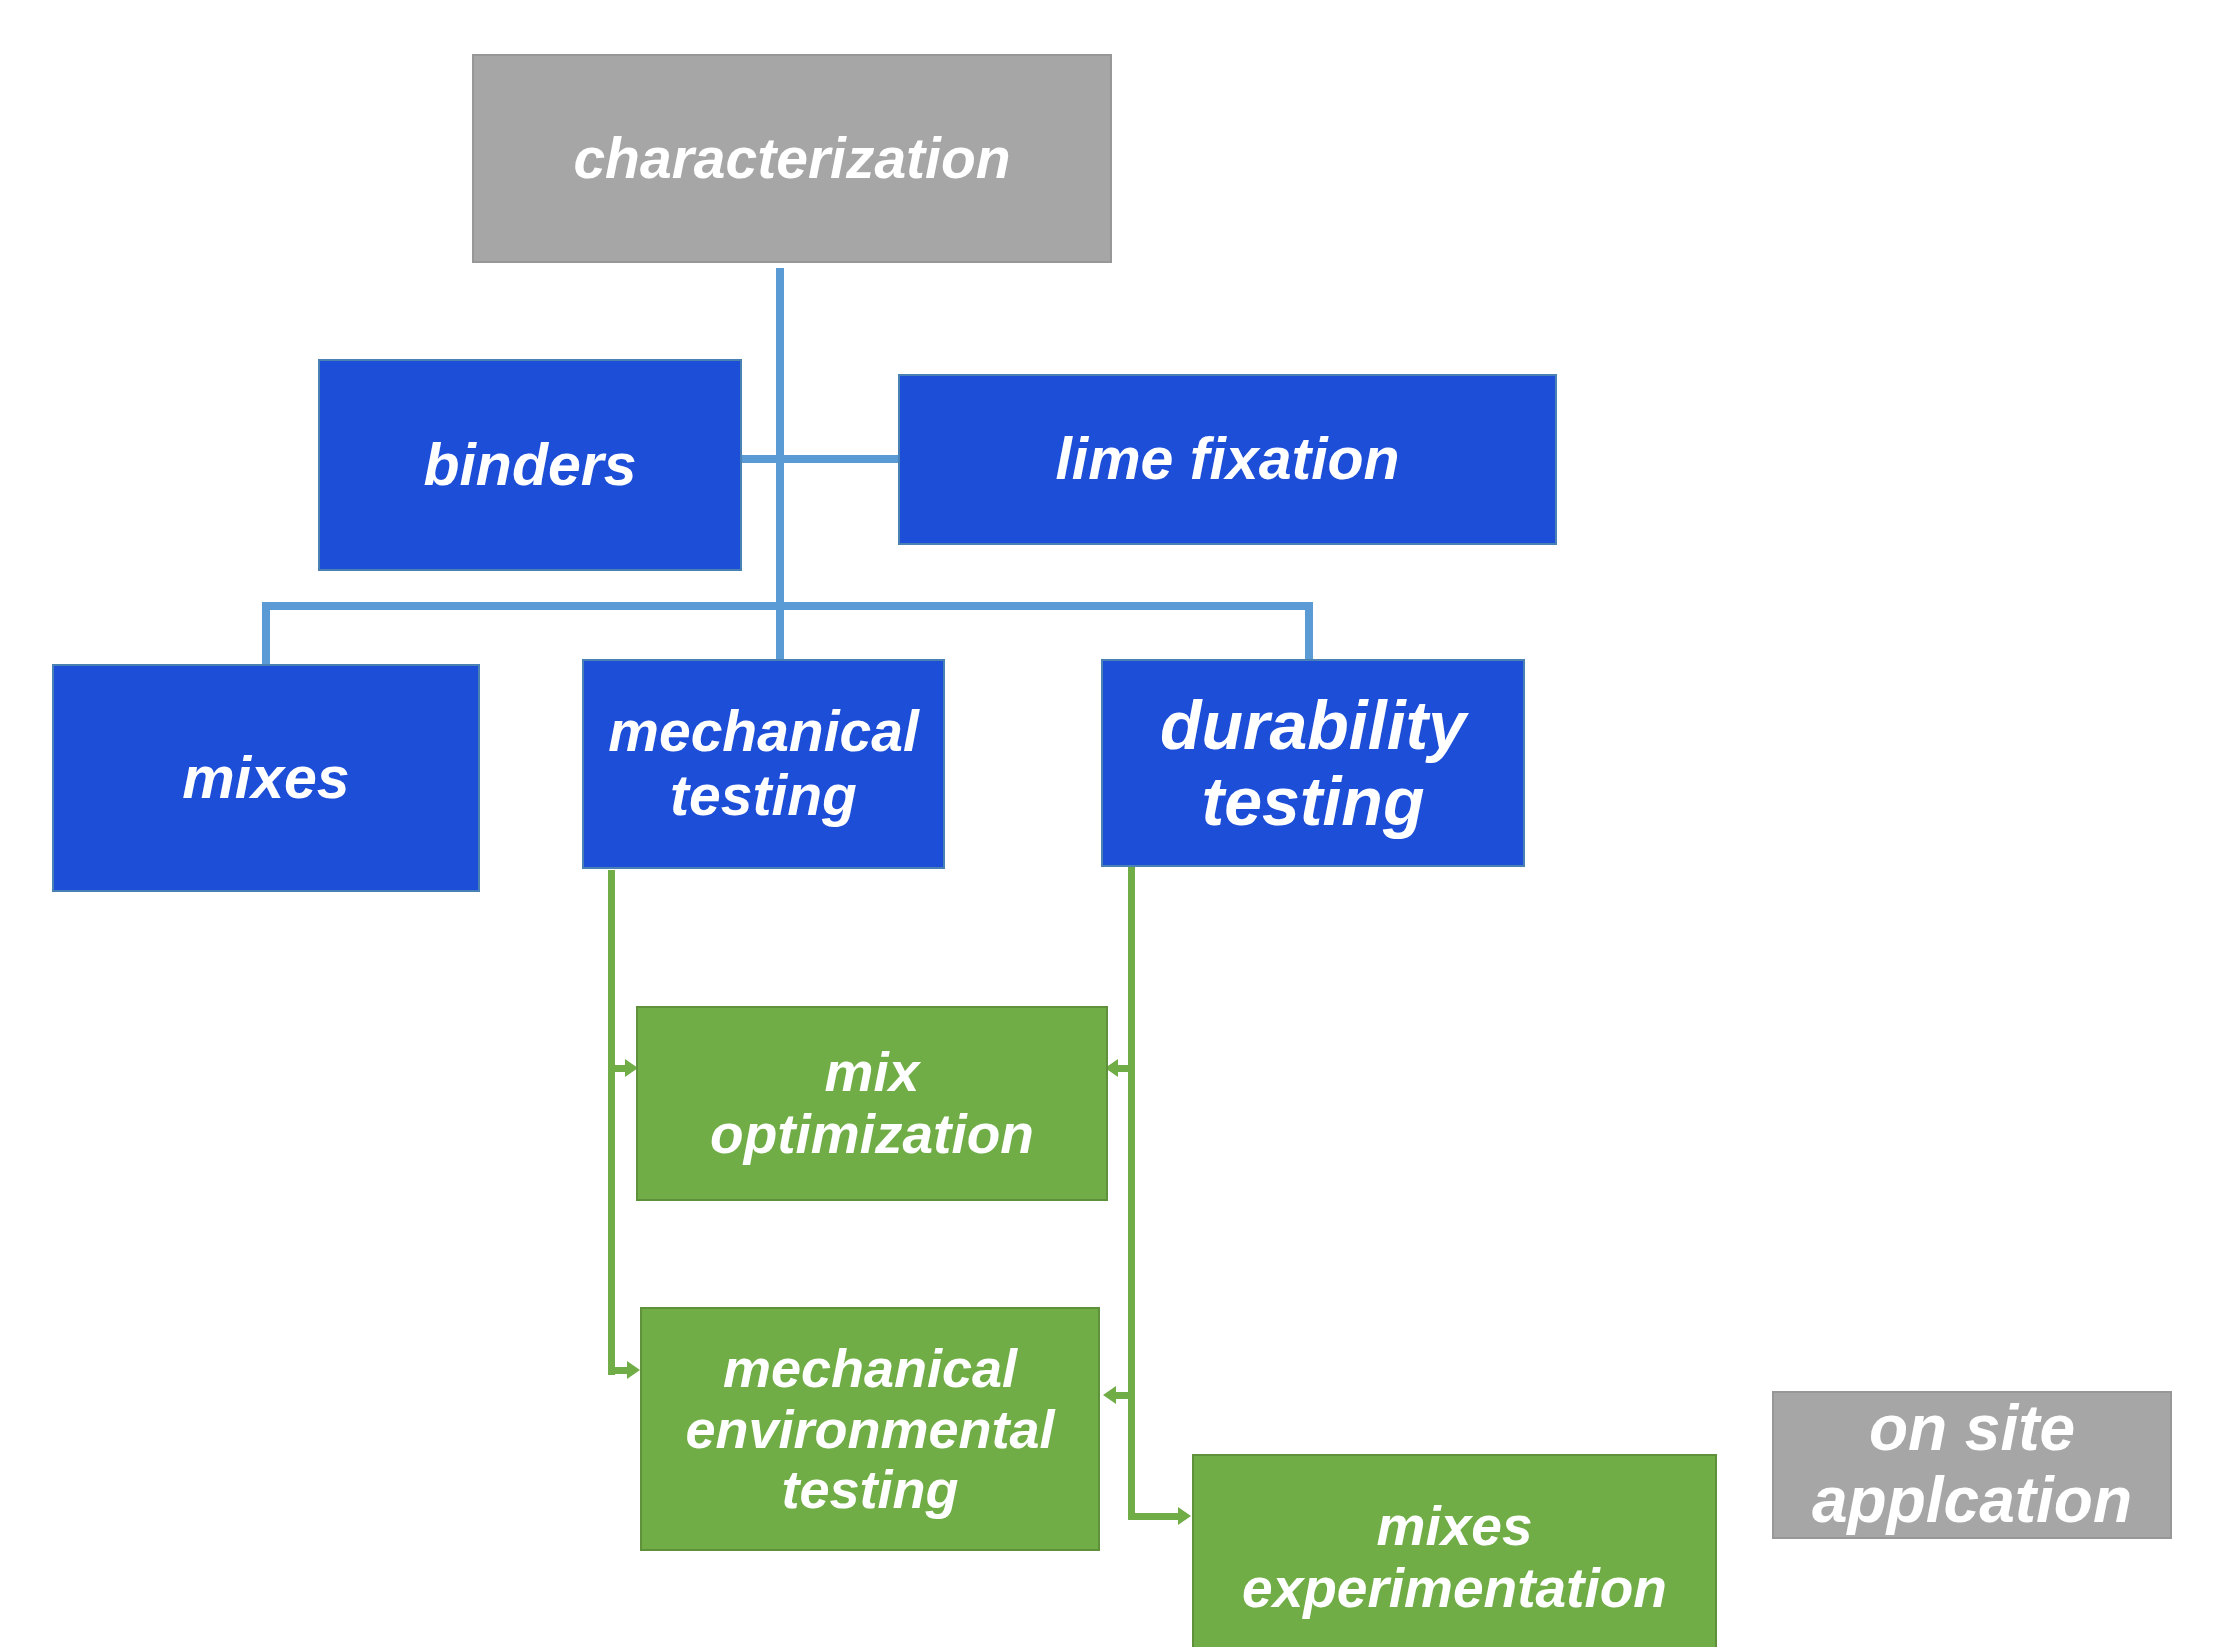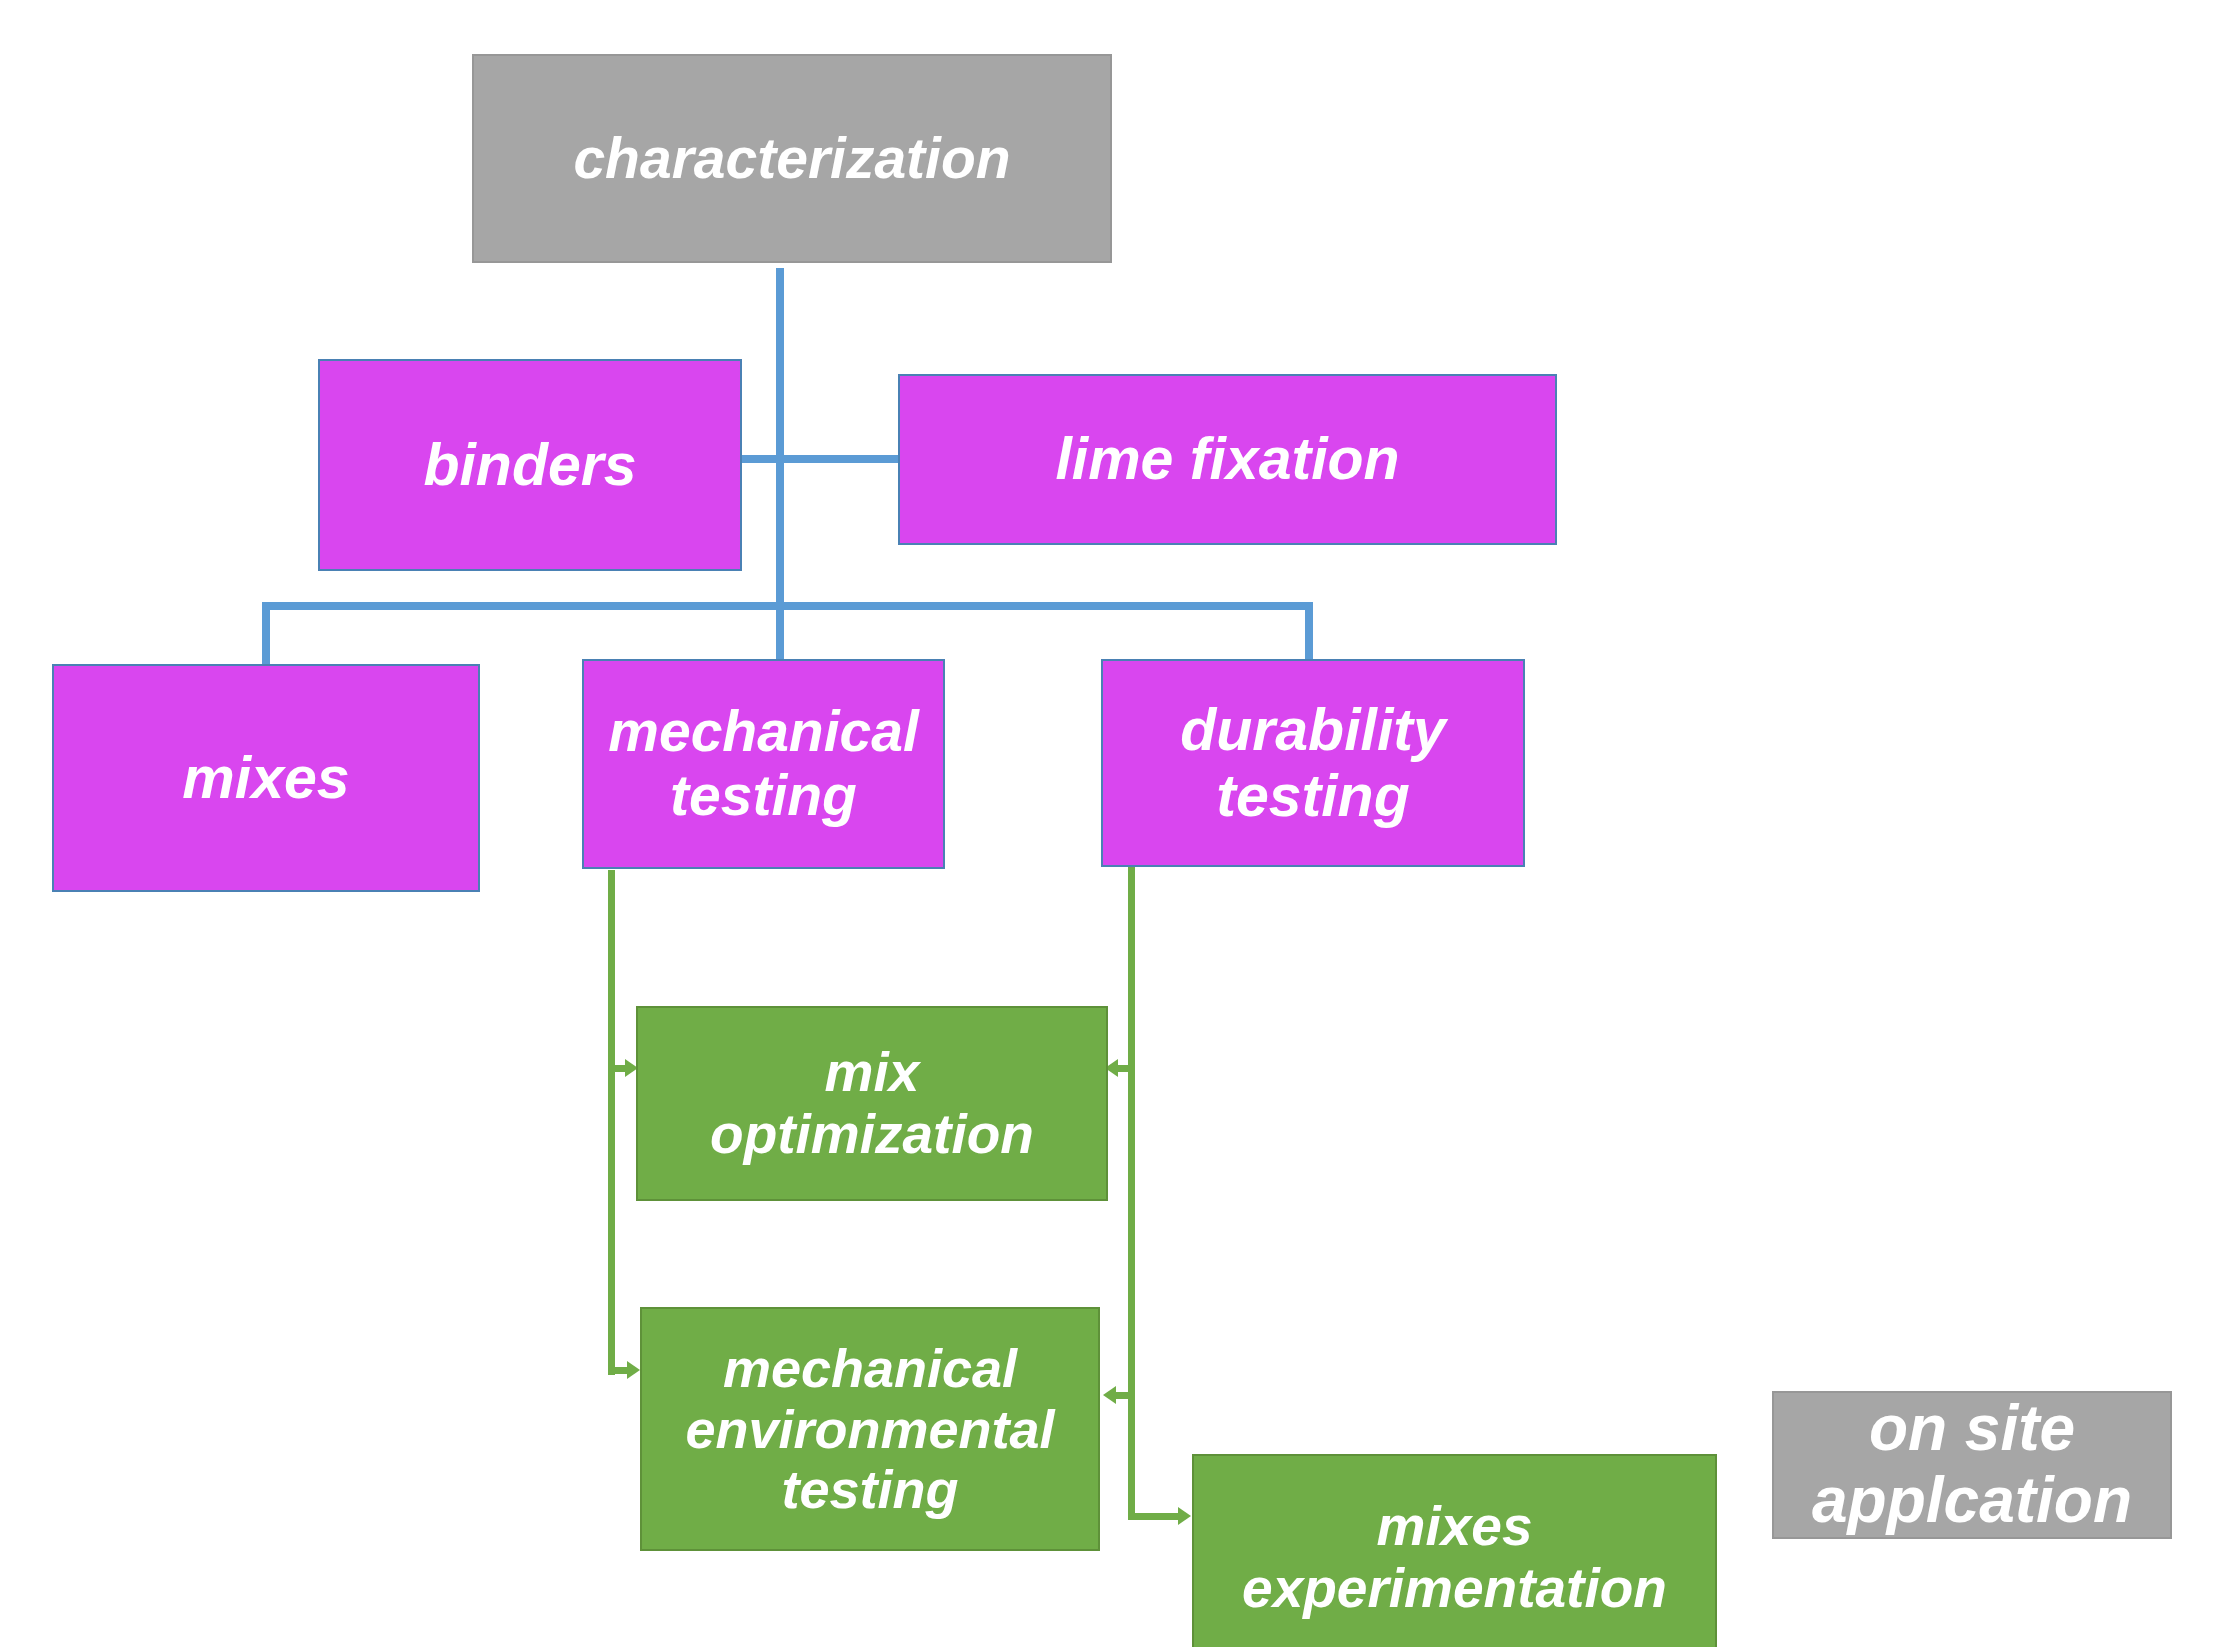--- a/index.html
+++ b/index.html
@@ -20,21 +20,21 @@
     display: flex;
     align-items: center;
     justify-content: center;
     text-align: center;
     color: #ffffff;
     font-weight: bold;
     font-style: italic;
     line-height: 1.12;
     box-sizing: border-box;
   }
-  .node.blue  { background: #d946ef; border: 2.6px solid #4a81b4; }
+  .node.blue  { background: #1d4ed8; border: 2.6px solid #4a81b4; }
   .node.green { background: #70ad47; border: 2.6px solid #5e9139; margin-top: 28px; }
   .node.gray  { background: #a6a6a6; border: 2.6px solid #979797; }
   .line {
     position: absolute;
   }
   .line.blue  { background: #5b9bd5; }
   .line.green { background: #70ad47; }
   .arrow {
     position: absolute;
     width: 0;
@@ -79,21 +79,21 @@
   <div class="node gray" style="left:472px; top:54px; width:640px; height:209px; font-size:57px">characterization</div>
 
   <div class="node blue" style="left:318px; top:359px; width:424px; height:212px; font-size:59px">binders</div>
 
   <div class="node blue" style="left:898px; top:374px; width:659px; height:171px; font-size:59px">lime fixation</div>
 
   <div class="node blue" style="left:52px; top:664px; width:428px; height:228px; font-size:59px">mixes</div>
 
   <div class="node blue" style="left:582px; top:659px; width:363px; height:210px; font-size:57px; padding:0 17.3px">mechanical testing</div>
 
-  <div class="node blue" style="left:1101px; top:659px; width:424px; height:208px; font-size:59px; padding:0 17.3px">durability testing</div>
+  <div class="node blue" style="left:1101px; top:659px; width:424px; height:208px; font-size:68px; padding:0 17.3px">durability testing</div>
 
   <div class="node green" style="left:636px; top:978px; width:472px; height:195px; font-size:55px; padding:0 35px">mix optimization</div>
 
   <div class="node green" style="left:640px; top:1279px; width:460px; height:244px; font-size:54px; padding:0 17.3px">mechanical environmental testing</div>
 
   <div class="node green" style="left:1192px; top:1426px; width:525px; height:208px; font-size:55px; padding:0 17.3px">mixes experimentation</div>
 
   <div class="node gray" style="left:1772px; top:1391px; width:400px; height:148px; font-size:64px; padding:0 17.3px">on site applcation</div>
 
 </div>

